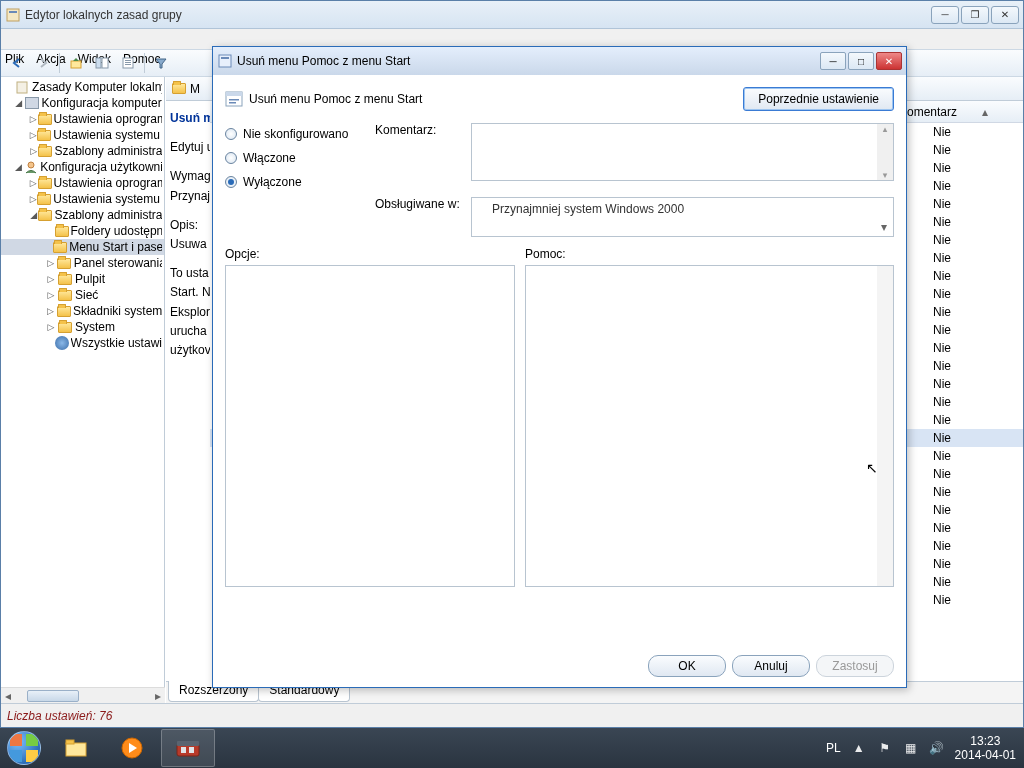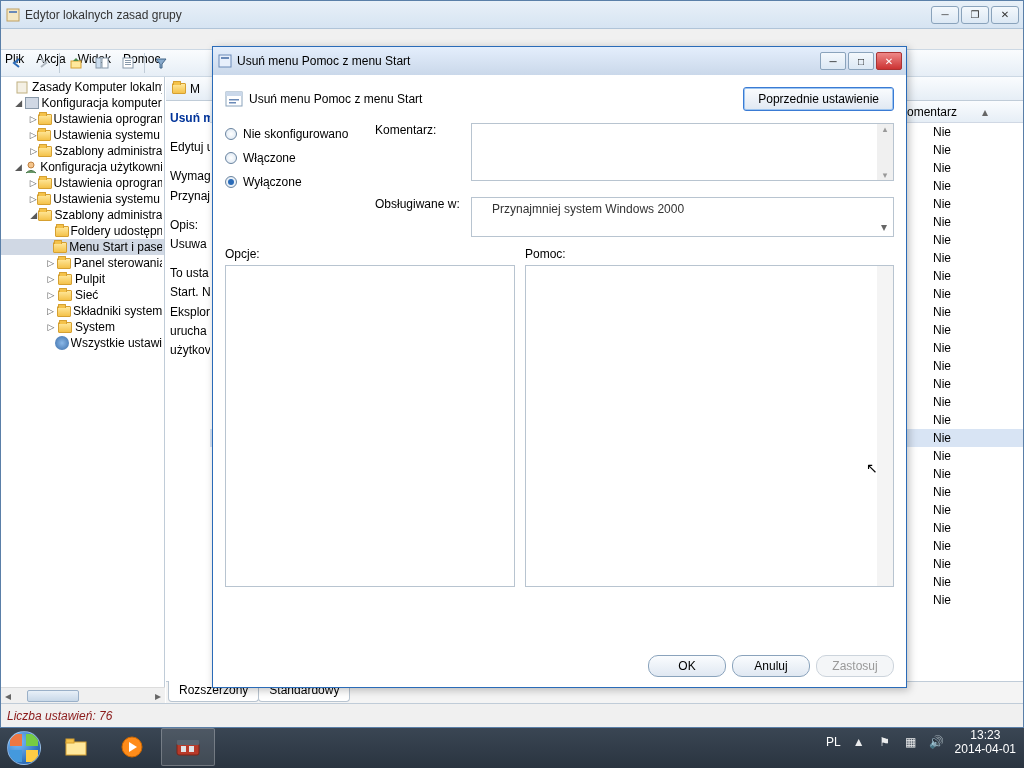--- a/index.html
+++ b/index.html
@@ -76,21 +76,21 @@
 .section-labels .l { width: 300px; }
 .panes { display: flex; gap: 10px; margin-top: 4px; }
 .pane { flex: 1; border: 1px solid #b8c4d0; height: 322px; background: #fff; padding: 6px 10px; position: relative; overflow: hidden; }
 .pane .sbar-v { position: absolute; right: 0; top: 0; bottom: 0; width: 16px; background: #f4f4f4; }
 .help-text { line-height: 1.5; color: #333; }
 .dlg-buttons { position: absolute; bottom: 10px; right: 12px; display: flex; gap: 6px; }
 .dlg-buttons .btn { width: 78px; height: 22px; border: 1px solid #8aa3bc; background: linear-gradient(#fafcfe,#e0e8f2); border-radius: 10px; display: flex; align-items: center; justify-content: center; cursor: default; }
 .dlg-buttons .btn.disabled { color: #999; border-color: #ccd4dc; background: #f4f6f8; }
 
 
-.taskbar { position: absolute; bottom: 0; left: 0; width: 1024px; height: 40px; background: linear-gradient(#3a4654 0%, #2a3440 100%); display: flex; align-items: flex-start; }
+.taskbar { position: absolute; bottom: 0; left: 0; width: 1024px; height: 40px; background: linear-gradient(#3a4654 0%, #2a3440 100%); display: flex; align-items: center; }
 .start-orb { width: 48px; height: 40px; display: flex; align-items: center; justify-content: center; }
 .start-orb .orb { width: 34px; height: 34px; border-radius: 50%; background: radial-gradient(circle at 30% 30%, #7cc0ff, #0a4a9a); display:grid; grid-template-columns:1fr 1fr; grid-template-rows:1fr 1fr; overflow:hidden; border:1px solid rgba(255,255,255,.4);}
 .orb div { margin:2px; }
 .orb .q1{background:#e74;} .orb .q2{background:#7c4;} .orb .q3{background:#49d;} .orb .q4{background:#fc4;}
 .task-btn { width: 54px; height: 38px; display: flex; align-items: center; justify-content: center; border: 1px solid transparent; margin: 0 1px; border-radius: 2px; }
 .tray { margin-left: auto; display: flex; align-items: center; gap: 10px; padding: 0 8px; color: #fff; font-size: 11px; }
 .tray .clock { text-align: center; line-height: 1.2; }
 .tray-ico { width: 16px; height: 16px; opacity: .9; color:#fff; display:flex;align-items:center;justify-content:center;}
 
 svg { display: block; }

